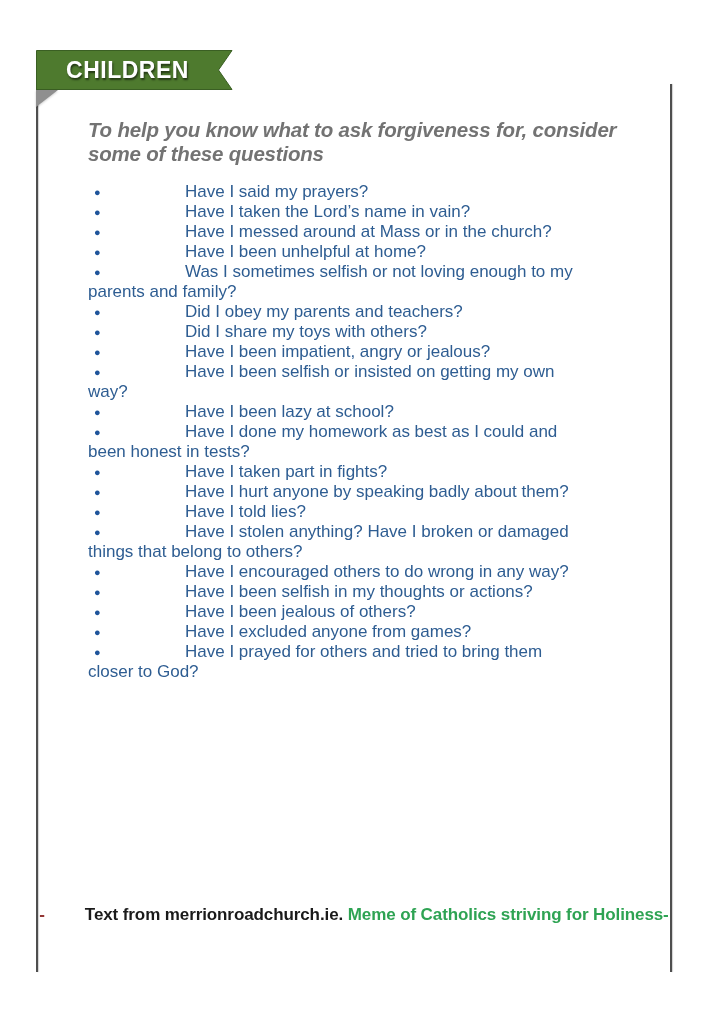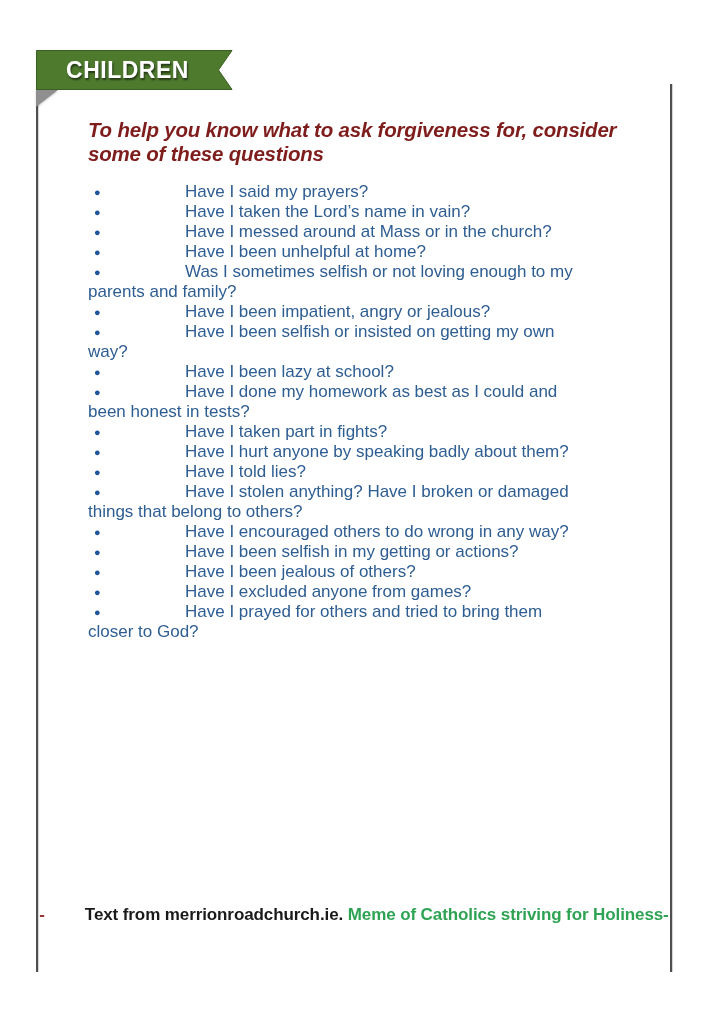--- a/index.html
+++ b/index.html
@@ -60,21 +60,21 @@
     border-right: 22px solid transparent;
     filter: drop-shadow(0 1px 1px rgba(0,0,0,0.2));
   }
 
   
   .heading {
     position: absolute;
     left: 88px;
     top: 118px;
     width: 560px;
-    color: #7f1d1d;
+    color: #737373;
     font-size: 20.5px;
     line-height: 23.5px;
     font-weight: bold;
     font-style: italic;
     letter-spacing: -0.2px;
     white-space: pre-line;
   }
 
   
   .question-list {
@@ -132,33 +132,35 @@
   <div class="heading">To help you know what to ask forgiveness for, consider
 some of these questions</div>
 
   <div class="question-list">
     <div class="q-item"><span class="q-bullet">●</span><span class="q-text">Have I said my prayers?</span></div>
     <div class="q-item"><span class="q-bullet">●</span><span class="q-text">Have I taken the Lord’s name in vain?</span></div>
     <div class="q-item"><span class="q-bullet">●</span><span class="q-text">Have I messed around at Mass or in the church?</span></div>
     <div class="q-item"><span class="q-bullet">●</span><span class="q-text">Have I been unhelpful at home?</span></div>
     <div class="q-item"><span class="q-bullet">●</span><span class="q-text">Was I sometimes selfish or not loving enough to my
 parents and family?</span></div>
+    <div class="q-item"><span class="q-bullet">●</span><span class="q-text">Did I obey my parents and teachers?</span></div>
+    <div class="q-item"><span class="q-bullet">●</span><span class="q-text">Did I share my toys with others?</span></div>
     <div class="q-item"><span class="q-bullet">●</span><span class="q-text">Have I been impatient, angry or jealous?</span></div>
     <div class="q-item"><span class="q-bullet">●</span><span class="q-text">Have I been selfish or insisted on getting my own
 way?</span></div>
     <div class="q-item"><span class="q-bullet">●</span><span class="q-text">Have I been lazy at school?</span></div>
     <div class="q-item"><span class="q-bullet">●</span><span class="q-text">Have I done my homework as best as I could and
 been honest in tests?</span></div>
     <div class="q-item"><span class="q-bullet">●</span><span class="q-text">Have I taken part in fights?</span></div>
     <div class="q-item"><span class="q-bullet">●</span><span class="q-text">Have I hurt anyone by speaking badly about them?</span></div>
     <div class="q-item"><span class="q-bullet">●</span><span class="q-text">Have I told lies?</span></div>
     <div class="q-item"><span class="q-bullet">●</span><span class="q-text">Have I stolen anything? Have I broken or damaged
 things that belong to others?</span></div>
     <div class="q-item"><span class="q-bullet">●</span><span class="q-text">Have I encouraged others to do wrong in any way?</span></div>
-    <div class="q-item"><span class="q-bullet">●</span><span class="q-text">Have I been selfish in my getting or actions?</span></div>
+    <div class="q-item"><span class="q-bullet">●</span><span class="q-text">Have I been selfish in my thoughts or actions?</span></div>
     <div class="q-item"><span class="q-bullet">●</span><span class="q-text">Have I been jealous of others?</span></div>
     <div class="q-item"><span class="q-bullet">●</span><span class="q-text">Have I excluded anyone from games?</span></div>
     <div class="q-item"><span class="q-bullet">●</span><span class="q-text">Have I prayed for others and tried to bring them
 closer to God?</span></div>
   </div>
 
   <div class="footer">
     <span class="dash" style="color: rgb(148, 54, 52);">-</span><span class="source" style="color: rgb(26, 26, 26);">Text from merrionroadchurch.ie. </span><span class="credit" style="color: rgb(46, 163, 83);">Meme of Catholics striving for Holiness-</span>
   </div>
 

